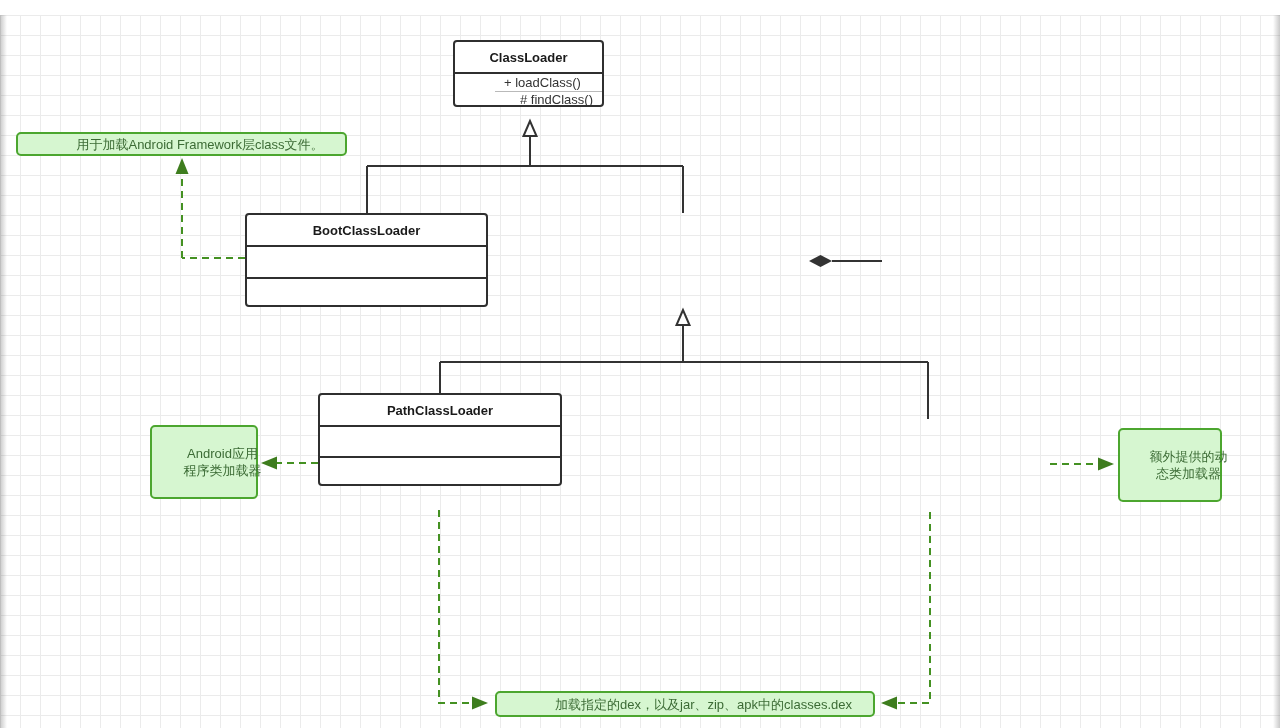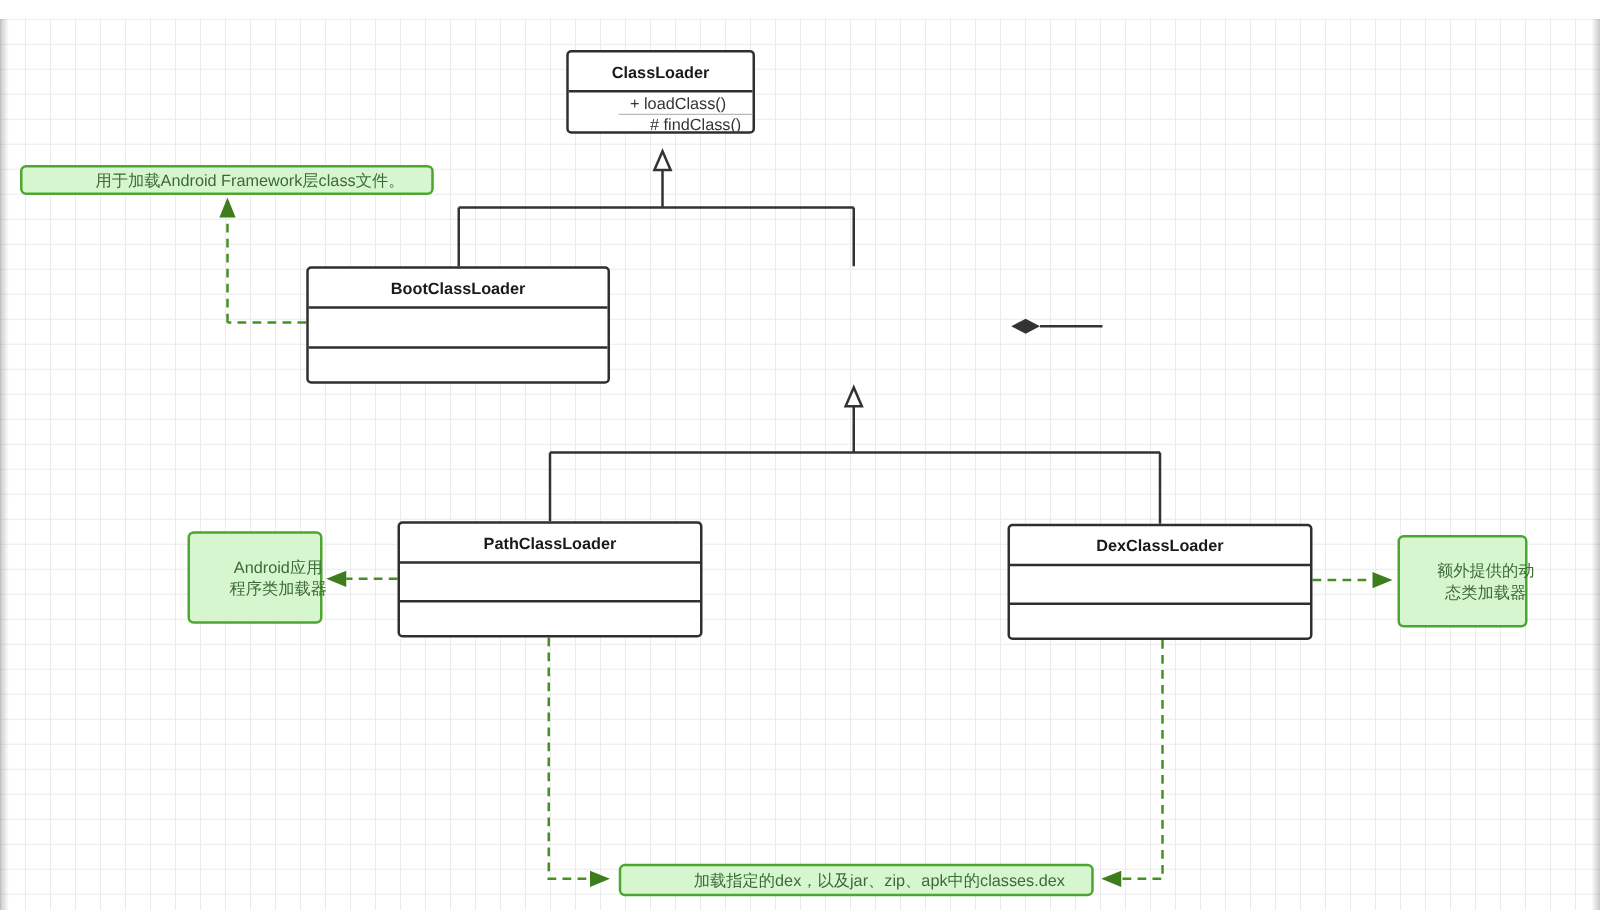--- a/index.html
+++ b/index.html
@@ -97,31 +97,26 @@
   </div>
 
   <div class="uml-class" style="left:245px;top:198px;width:243px;height:94px">
     <div class="uml-title" style="height:30px">BootClassLoader</div>
     <div class="uml-sec" style="height:32px"></div>
     <div class="uml-sec" style="height:28px"></div>
   </div>
 
 
 
-  <div class="uml-class" style="left:318px;top:402px;width:244px;height:93px">
+  <div class="uml-class" style="left:318px;top:378px;width:244px;height:93px">
     <div class="uml-title" style="height:30px">PathClassLoader</div>
     <div class="uml-sec" style="height:31px"></div>
     <div class="uml-sec" style="height:28px"></div>
   </div>
 
-  <div class="uml-class" style="left:806px;top:404px;width:244px;height:93px">
-    <div class="uml-title" style="height:30px">DexClassLoader</div>
-    <div class="uml-sec" style="height:31px"></div>
-    <div class="uml-sec" style="height:28px"></div>
-  </div>
 
   <div class="note" style="left:16px;top:117px;width:331px;height:24px">
     <span>用于加载Android Framework层class文件。</span>
   </div>
 
   <div class="note" style="left:150px;top:410px;width:108px;height:74px">
     <span>Android应用</span>
     <span>程序类加载器</span>
   </div>
 

